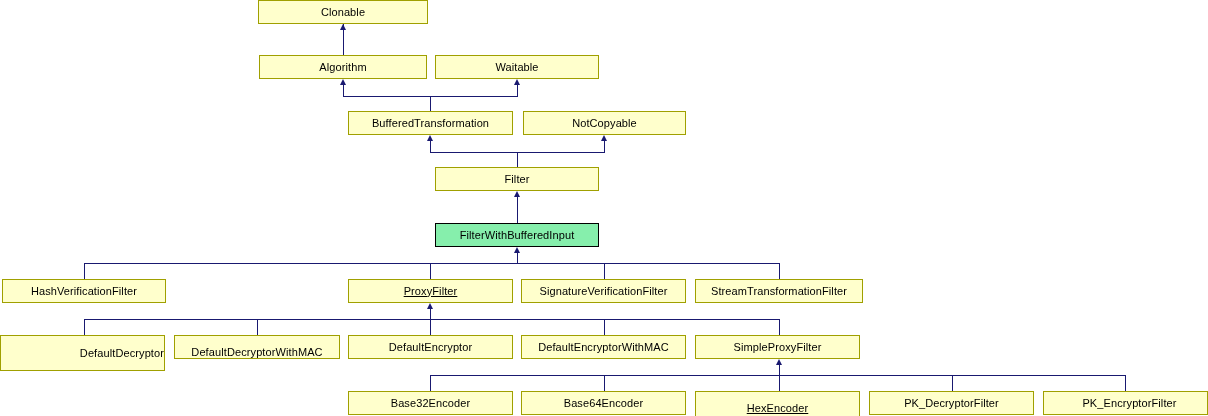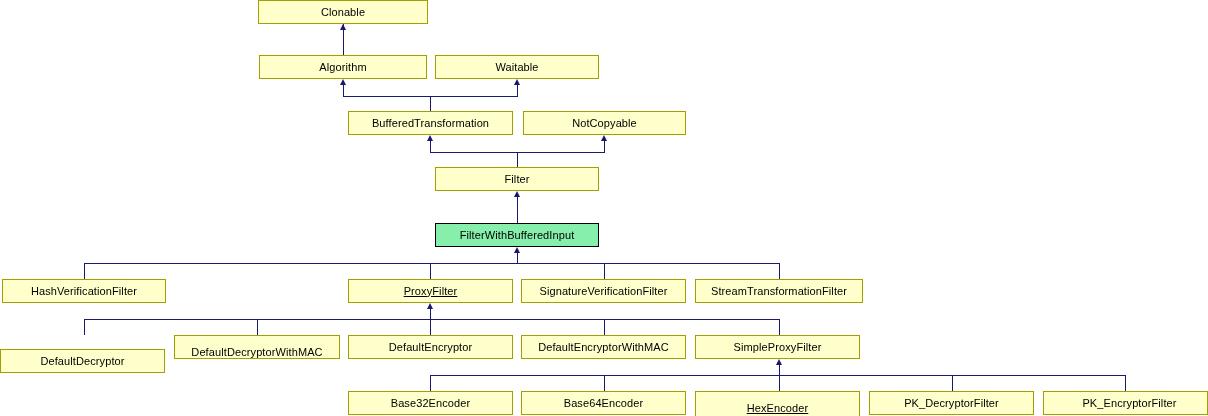--- a/index.html
+++ b/index.html
@@ -123,21 +123,21 @@
 
   <div class="edge v" style="left:430px; top:309px; height:11px;"></div>
   <div class="arrow" style="left:427px; top:303px;"></div>
   <div class="edge h" style="left:84px; top:319px; width:696px;"></div>
   <div class="edge v" style="left:84px; top:319px; height:16px;"></div>
   <div class="edge v" style="left:257px; top:319px; height:16px;"></div>
   <div class="edge v" style="left:430px; top:319px; height:16px;"></div>
   <div class="edge v" style="left:604px; top:319px; height:16px;"></div>
   <div class="edge v" style="left:779px; top:319px; height:16px;"></div>
 
-  <div class="node" style="left:0px; top:349px; width:165px; height:24px;">
+  <div class="node" style="left:0px; top:335px; width:165px; height:36px;justify-content:flex-end;">
     <span>DefaultDecryptor</span>
   </div>
   <div class="node" style="left:174px; top:335px; width:166px; height:24px;align-items:flex-end;">
     <span>DefaultDecryptorWithMAC</span>
   </div>
   <div class="node" style="left:348px; top:335px; width:165px; height:24px;">
     <span>DefaultEncryptor</span>
   </div>
   <div class="node" style="left:521px; top:335px; width:165px; height:24px;">
     <span>DefaultEncryptorWithMAC</span>

